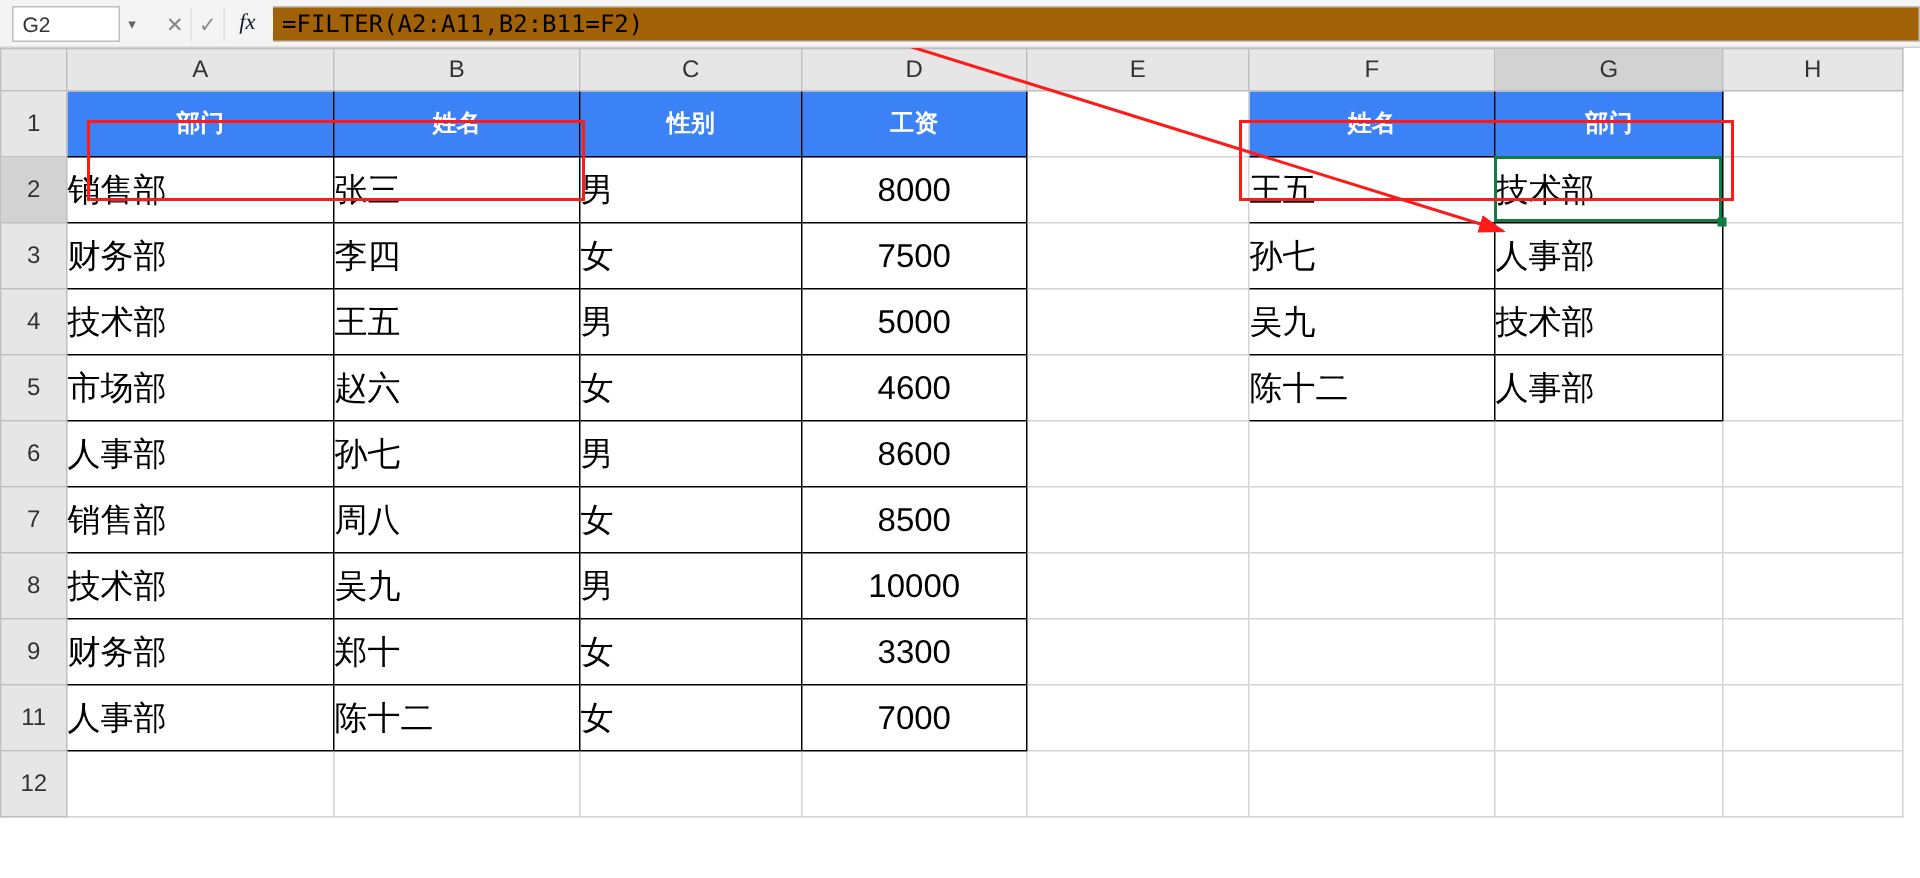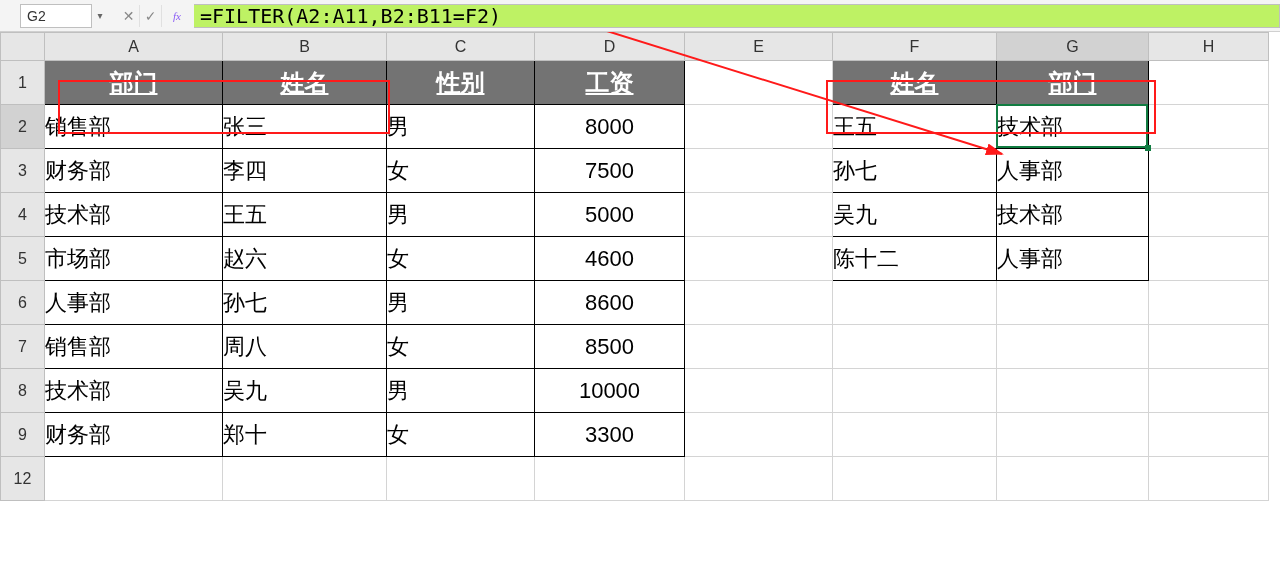--- a/index.html
+++ b/index.html
@@ -1,46 +1,46 @@
 <!DOCTYPE html>
 <html><head>
 <meta charset="utf-8">
 <style>
   * { box-sizing: border-box; margin: 0; padding: 0; }
   body { font-family: "Microsoft YaHei", Arial, sans-serif; font-size: 20px; background: #fff; width: 1280px; height: 585px; position: relative; overflow: hidden; }
 
   
   .toolbar {
-    display: flex; align-items: center; height: 32px; border-bottom: 1px solid #d0d0d0; background: #f4f4f4; padding-left: 20px;
+    display: flex; align-items: center; height: 32px; border-bottom: 1px solid #d0d0d0; background: #f4f4f4; padding-left: 8px;
   }
   .namebox {
     width: 72px; height: 24px; background: #fff; border: 1px solid #bfbfbf; display:flex; align-items:center; padding:0 6px; font-size:14px; color:#333;
   }
   .dd-icon { width:12px; height:24px; display:flex; align-items:center; justify-content:center; color:#666; font-size:10px; margin-left:2px; margin-right:12px; }
   .fbar-btn { width:22px; height:22px; display:flex; align-items:center; justify-content:center; color:#888; font-size:14px; border-right:1px solid #e0e0e0; }
-  .fbar-btn.fx { font-style: italic; font-family: "Times New Roman", serif; color:#8b5cf6; font-size:11px; border-right:none; margin-left:4px; margin-right:6px;}
+  .fbar-btn.fx { font-style: italic; font-family: "Times New Roman", serif; color:#0f172a; font-size:15px; border-right:none; margin-left:4px; margin-right:6px;}
   .formula-input {
-    flex: 1; height:24px; background:#bef264; border:1px solid #bfbfbf; border-left:none; font-size:20px; font-family: Consolas, monospace; padding:2px 6px; display:flex; align-items:center;
+    flex: 1; height:24px; background:#a16207; border:1px solid #bfbfbf; border-left:none; font-size:16px; font-family: Consolas, monospace; padding:2px 6px; display:flex; align-items:center;
   }
 
   
   .grid-wrap { position: relative; }
   .grid { border-collapse: collapse; table-layout: fixed; }
   .grid td, .grid th { border: 1px solid #d4d4d4; height: 44px; padding:0; }
   .grid .corner { width:44px; height:28px; background:#e6e6e6; border:1px solid #bfbfbf;}
   .grid .colhdr { height:28px; background:#e6e6e6; border:1px solid #bfbfbf; font-size:16px; color:#333; text-align:center; font-weight:normal;}
   .grid .rowhdr { width:44px; background:#e6e6e6; border:1px solid #bfbfbf; font-size:16px; color:#333; text-align:center; font-weight:normal;}
   .grid .rowhdr.sel, .grid .colhdr.sel { background:#d2d2d2; }
 
   .cell { font-size:22px; padding:0 8px; background:#fff; }
   .cell.c-center { }
   .cell.c-right { text-align:center; }
   .cell.c-left { text-align:left; }
 
-  .hdrcell { background:#737373; color:#fff; font-weight:bold; text-align:center; font-size:24px;text-decoration:underline; }
+  .hdrcell { background:#3b82f6; color:#fff; font-weight:bold; text-align:center; font-size:16px; }
 
   .data-border { border:1px solid #000 !important; }
 
   
   .annot { position:absolute; border:2px solid #ff1a1a; pointer-events:none; z-index:50; }
 
   
   svg.arrow { position:absolute; z-index:40; pointer-events:none; }
 
   
@@ -181,20 +181,31 @@
     <td class="cell c-center data-border">财务部</td>
     <td class="cell c-center data-border">郑十</td>
     <td class="cell c-center data-border">女</td>
     <td class="cell c-right data-border">3300</td>
     <td class="cell"></td>
     <td class="cell"></td>
     <td class="cell"></td>
     <td class="cell"></td>
   </tr>
   <tr>
+    <th class="rowhdr">11</th>
+    <td class="cell c-center data-border">人事部</td>
+    <td class="cell c-center data-border">陈十二</td>
+    <td class="cell c-center data-border">女</td>
+    <td class="cell c-right data-border">7000</td>
+    <td class="cell"></td>
+    <td class="cell"></td>
+    <td class="cell"></td>
+    <td class="cell"></td>
+  </tr>
+  <tr>
     <th class="rowhdr">12</th>
     <td class="cell"></td>
     <td class="cell"></td>
     <td class="cell"></td>
     <td class="cell"></td>
     <td class="cell"></td>
     <td class="cell"></td>
     <td class="cell"></td>
     <td class="cell"></td>
   </tr>

